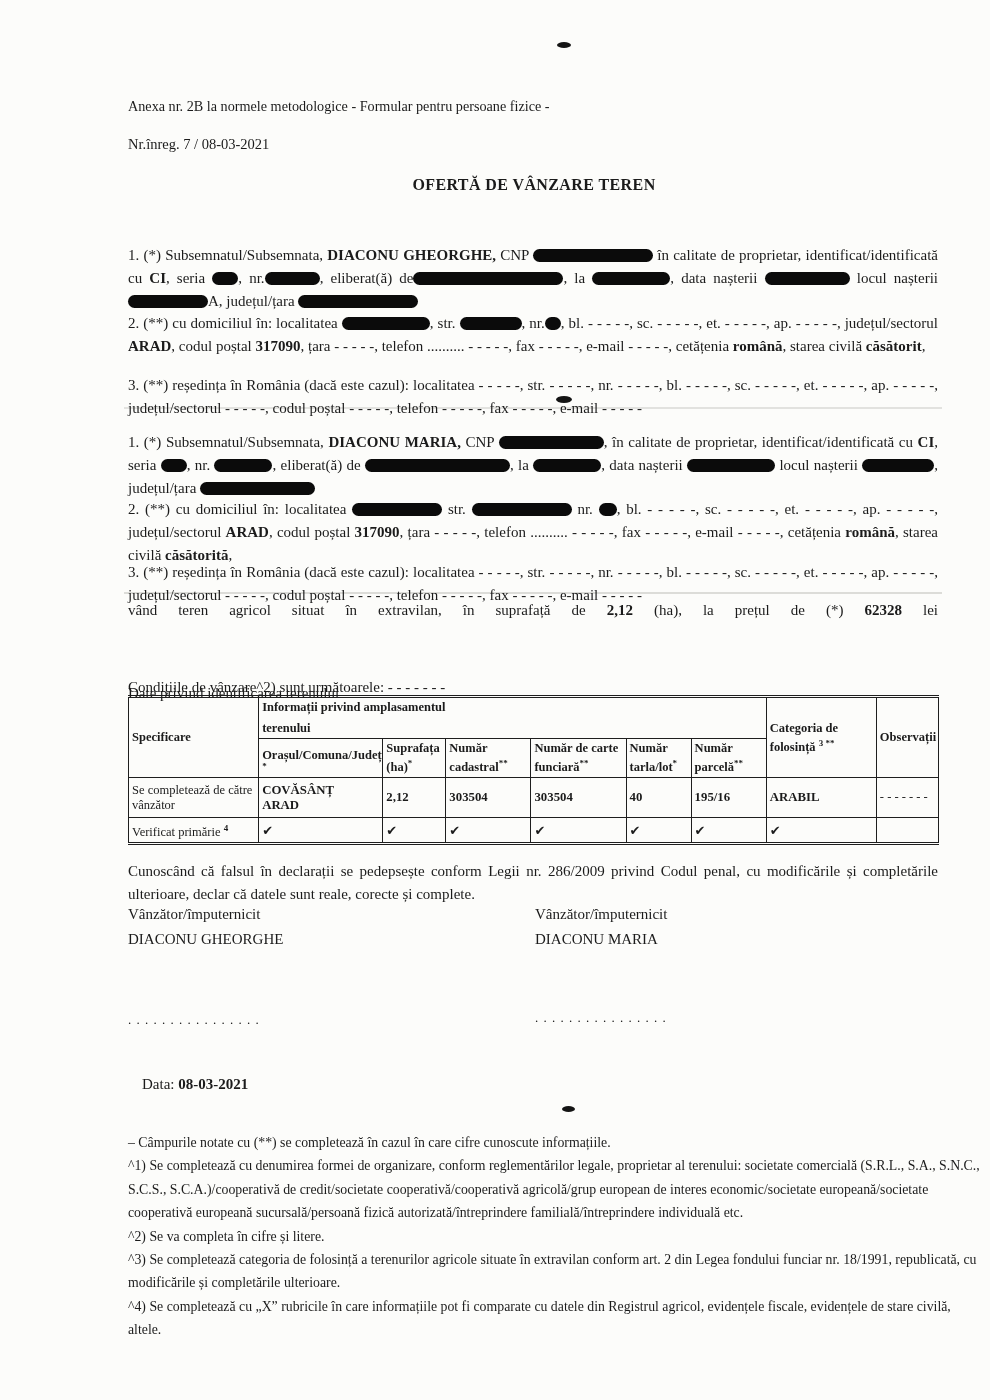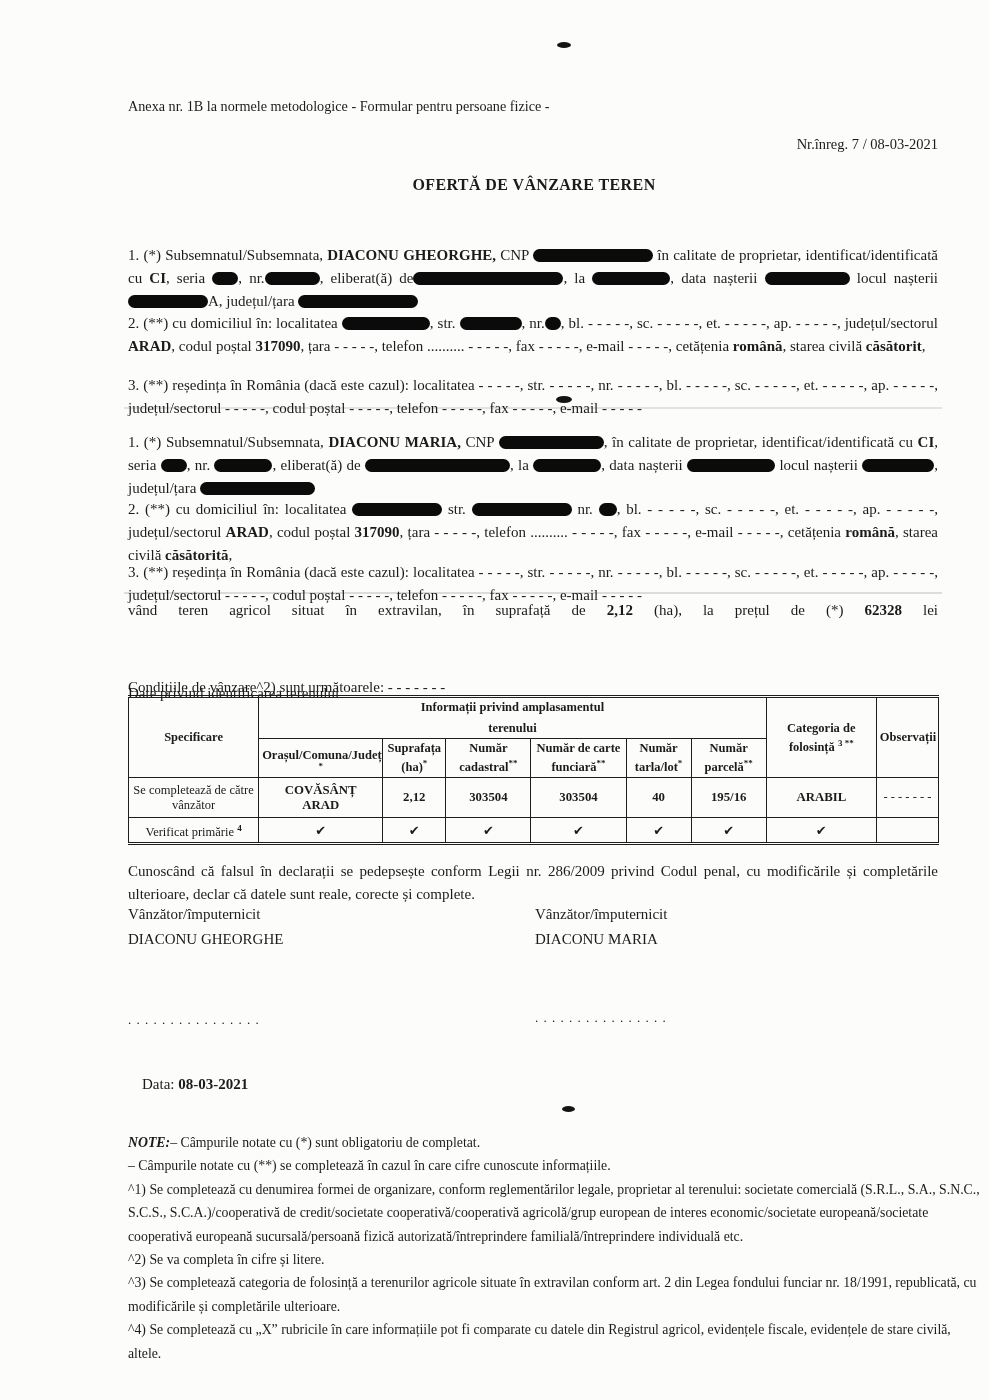--- a/index.html
+++ b/index.html
@@ -11,32 +11,32 @@
   }
   .abs{position:absolute;}
   .para{position:absolute;left:128px;width:810px;line-height:23px;text-align:justify;}
   .noj{text-align:left;}
   b{font-weight:bold;}
   .redact{
     display:inline-block;background:#0b0b0b;height:13px;border-radius:7px;
     vertical-align:-2px;
   }
   .annex{left:128px;top:98px;font-size:14.2px;}
-  .reg{left:128px;top:136px;width:810px;text-align:right;font-size:14.5px;}
+  .reg{left:128px;top:136px;width:810px;font-size:14.5px;}
   .title{left:128px;top:176px;width:812px;text-align:center;font-weight:bold;font-size:16px;letter-spacing:.4px;}
   .jline{text-align:justify;text-align-last:justify;}
   
   table.land{
     position:absolute;left:128px;top:695px;width:811px;
     border-collapse:collapse;table-layout:fixed;
     border-top:3px double #1e1e1e;border-bottom:3px double #1e1e1e;
     font-size:12.5px;
   }
   table.land th, table.land td{
-    border:1.5px solid #1e1e1e;padding:2px 3px;text-align:center;vertical-align:middle;
+    border:1.5px solid #1e1e1e;padding:2px 3px;text-align:left;vertical-align:middle;
     overflow:hidden;
   }
   table.land th{font-weight:bold;line-height:15px;}
   table.land sup{font-size:9px;font-weight:bold;}
   th.oras sup{display:block;line-height:6px;}
   td.lbl{ text-align:left;font-weight:normal;font-size:12.5px;line-height:15px;padding-left:6px;}
   .grp{line-height:17px;padding:4px 0 2px 0;}
   .grp .g2{margin-top:6px;}
   td.val{font-weight:bold;font-size:12.8px;}
   td.check{font-family:"DejaVu Sans",sans-serif;font-weight:bold;font-size:13px;}
@@ -54,21 +54,21 @@
 </style>
 </head>
 <body>
 
 <div class="smudge" style="left:557px;top:42px;width:14px;height:6px;"></div>
 <div class="smudge" style="left:556px;top:396px;width:16px;height:7px;"></div>
 <div class="smudge" style="left:562px;top:1106px;width:13px;height:6px;"></div>
 <div class="scanline" style="top:407px;"></div>
 <div class="scanline mid" style="top:592px;"></div>
 
-<div class="abs annex">Anexa nr. 1B la normele metodologice - Formular pentru persoane fizice -</div>
+<div class="abs annex">Anexa nr. 2B la normele metodologice - Formular pentru persoane fizice -</div>
 <div class="abs reg">Nr.înreg. 7 / 08-03-2021</div>
 <div class="abs title">OFERTĂ DE VÂNZARE TEREN</div>
 
 <p class="para" style="top:229px;"><span>1. (*) Subsemnatul/Subsemnata, </span><b>DIACONU GHEORGHE,</b><span> CNP </span><span class="redact" style="width:120px;"></span><span> în calitate de proprietar, identificat/identificată cu </span><b>CI</b><span>, seria </span><span class="redact" style="width:26px;"></span><span>, nr.</span><span class="redact" style="width:55px;"></span><span>, eliberat(ă) de</span><span class="redact" style="width:150px;"></span><span>, la </span><span class="redact" style="width:78px;"></span><span>, data nașterii </span><span class="redact" style="width:85px;"></span><span> locul nașterii </span><span class="redact" style="width:80px;"></span><span>A, județul/țara </span><span class="redact" style="width:120px;"></span></p>
 
 <p class="para" style="top:297px;"><span>2. (**) cu domiciliul în: localitatea </span><span class="redact" style="width:88px;"></span><span>, str. </span><span class="redact" style="width:62px;"></span><span>, nr.</span><span class="redact" style="width:16px;"></span><span>, bl. - - - - -, sc. - - - - -, et. - - - - -, ap. - - - - -, județul/sectorul </span><b>ARAD</b><span>, codul poștal </span><b>317090</b><span>, țara - - - - -, telefon .......... - - - - -, fax - - - - -, e-mail - - - - -, cetățenia </span><b>română</b><span>, starea civilă </span><b>căsătorit</b><span>,</span></p>
 
 <p class="para" style="top:359px;">3. (**) reședința în România (dacă este cazul): localitatea - - - - -, str. - - - - -, nr. - - - - -, bl. - - - - -, sc. - - - - -, et. - - - - -, ap. - - - - -, județul/sectorul - - - - -, codul poștal - - - - -, telefon - - - - -, fax - - - - -, e-mail - - - - -</p>
 
 <p class="para" style="top:416px;"><span>1. (*) Subsemnatul/Subsemnata, </span><b>DIACONU MARIA,</b><span> CNP </span><span class="redact" style="width:105px;"></span><span>, în calitate de proprietar, identificat/identificată cu </span><b>CI</b><span>, seria </span><span class="redact" style="width:26px;"></span><span>, nr. </span><span class="redact" style="width:58px;"></span><span>, eliberat(ă) de </span><span class="redact" style="width:145px;"></span><span>, la </span><span class="redact" style="width:68px;"></span><span>, data nașterii </span><span class="redact" style="width:88px;"></span><span> locul nașterii </span><span class="redact" style="width:72px;"></span><span>, județul/țara </span><span class="redact" style="width:115px;"></span></p>
@@ -150,19 +150,18 @@
 <div class="sig" style="left:535px;top:902px;">
   <div>Vânzător/împuternicit</div>
   <div>DIACONU MARIA</div>
 </div>
 <div class="dots" style="left:128px;top:1012px;">. . . . . . . . . . . . . . . .</div>
 <div class="dots" style="left:535px;top:1010px;">. . . . . . . . . . . . . . . .</div>
 
 <div class="dateline"><span>Data: </span><b>08-03-2021</b></div>
 
 <div class="notes">
-  <p class="nt"><span class="noteword">NOTE:</span><span>– Câmpurile notate cu (*) sunt obligatoriu de completat.</span></p>
   <p class="nt">– Câmpurile notate cu (**) se completează în cazul în care cifre cunoscute informațiile.</p>
   <p class="nt">^1) Se completează cu denumirea formei de organizare, conform reglementărilor legale, proprietar al terenului: societate comercială (S.R.L., S.A., S.N.C., S.C.S., S.C.A.)/cooperativă de credit/societate cooperativă/cooperativă agricolă/grup european de interes economic/societate europeană/societate cooperativă europeană sucursală/persoană fizică autorizată/întreprindere familială/întreprindere individuală etc.</p>
   <p class="nt">^2) Se va completa în cifre și litere.</p>
   <p class="nt">^3) Se completează categoria de folosință a terenurilor agricole situate în extravilan conform art. 2 din Legea fondului funciar nr. 18/1991, republicată, cu modificările și completările ulterioare.</p>
   <p class="nt">^4) Se completează cu „X” rubricile în care informațiile pot fi comparate cu datele din Registrul agricol, evidențele fiscale, evidențele de stare civilă, altele.</p>
 </div>
 
 </body></html>

